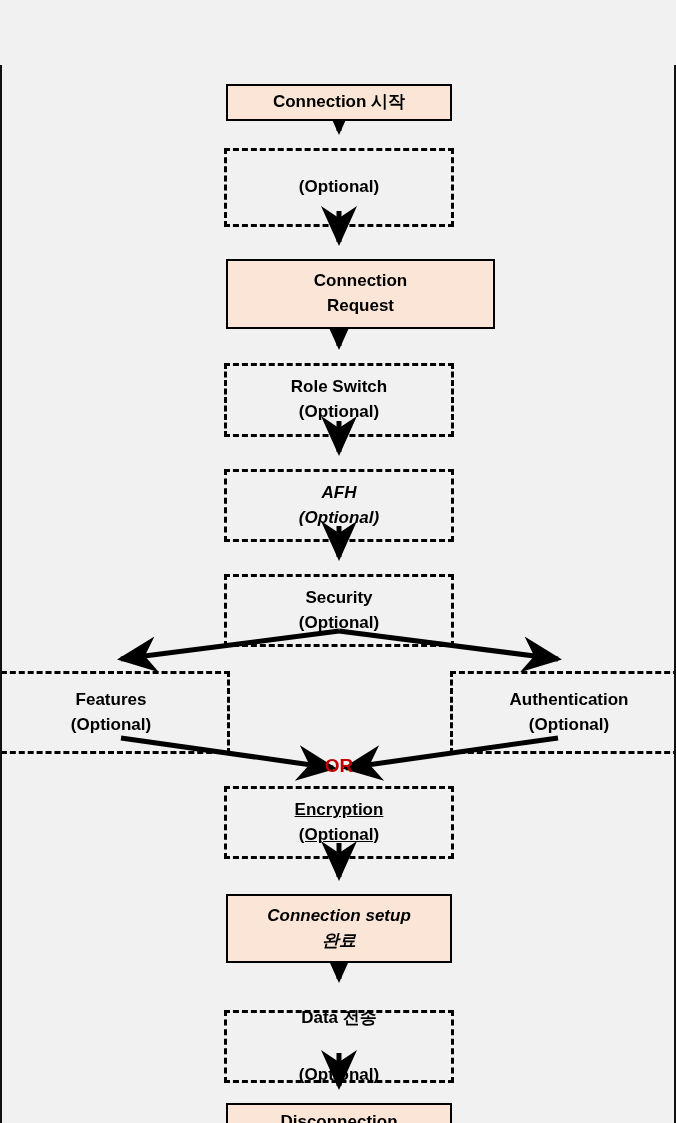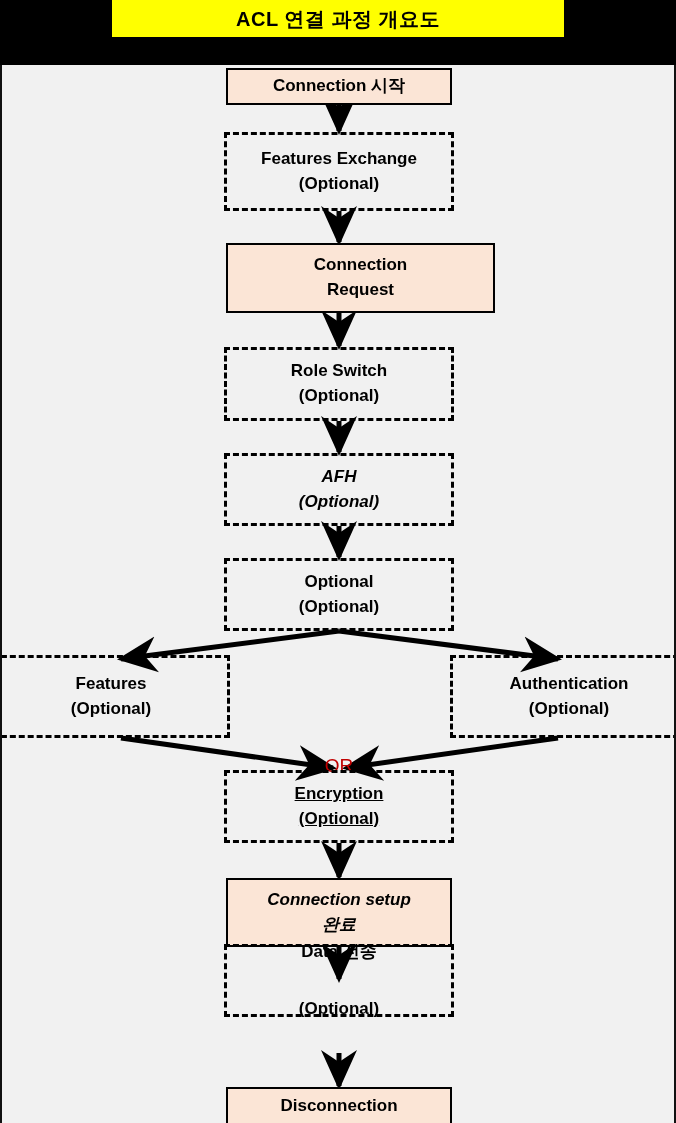--- a/index.html
+++ b/index.html
@@ -70,53 +70,49 @@
     box-sizing: border-box;
     display: flex;
     flex-direction: column;
     align-items: center;
     justify-content: center;
     text-align: center;
     color: #000000;
     font-weight: bold;
     font-size: 17px;
     line-height: 1.45;
+    margin-top: 16px;
   }
   .node.solid {
     background: #fbe5d6;
     border: 2px solid #000000;
   }
   .node.dashed {
     background: transparent;
     border: 3px dashed #000000;
   }
   .node .line1 { display: block; }
   .node .line2 { display: block; }
 
   #or-label {
     position: absolute;
     left: 300px;
     top: 690px;
     width: 74px;
     text-align: center;
     color: #c00000;
-    font-weight: normal;
+    font-weight: bold;
     font-size: 19px;
   }
 </style>
 </head>
 <body>
 
 <div id="page">
 
-  <div id="header-band">
-    <div id="title-plate">
-      <span id="title-text">ACL 연결 과정 개요도</span>
-    </div>
-  </div>
 
   <div id="canvas">
 
     <svg id="svg-layer" viewBox="0 0 676 1058" width="676" height="1058" xmlns="http://www.w3.org/2000/svg">
       <defs>
         <marker id="arrowhead" markerWidth="9" markerHeight="9" refX="7.2" refY="4.2" orient="auto" markerUnits="strokeWidth">
           <path d="M0,0.6 L8,4.2 L0,7.8 L2.4,4.2 Z" fill="#000000"></path>
         </marker>
       </defs>
 
@@ -134,41 +130,40 @@
 
       <line x1="119" y1="673" x2="331" y2="703" stroke="#000000" stroke-width="5" marker-end="url(#arrowhead)"></line>
       <line x1="556" y1="673" x2="344" y2="703" stroke="#000000" stroke-width="5" marker-end="url(#arrowhead)"></line>
     </svg>
 
     <div class="node solid" style="left:224px; top:3px; width:226px; height:37px;">
       <span class="line1">Connection 시작</span>
     </div>
 
     <div class="node dashed" style="left:222px; top:67px; width:230px; height:79px;">
-      <span class="line1">Features Exchange</span>
       <span class="line2">(Optional)</span>
     </div>
 
     <div class="node solid" style="left:224px; top:178px; width:269px; height:70px;">
       <span class="line1">Connection</span>
       <span class="line2">Request</span>
     </div>
 
     <div class="node dashed" style="left:222px; top:282px; width:230px; height:74px;">
       <span class="line1">Role Switch</span>
       <span class="line2">(Optional)</span>
     </div>
 
     <div class="node dashed" style="left:222px; top:388px; width:230px; height:73px;font-style:italic;">
       <span class="line1">AFH</span>
       <span class="line2">(Optional)</span>
     </div>
 
     <div class="node dashed" style="left:222px; top:493px; width:230px; height:73px;">
-      <span class="line1">Optional</span>
+      <span class="line1">Security</span>
       <span class="line2">(Optional)</span>
     </div>
 
     <div class="node dashed" style="left:-10px; top:590px; width:238px; height:83px;">
       <span class="line1">Features</span>
       <span class="line2">(Optional)</span>
     </div>
 
     <div class="node dashed" style="left:448px; top:590px; width:238px; height:83px;">
       <span class="line1">Authentication</span>
@@ -180,21 +175,21 @@
     <div class="node dashed" style="left:222px; top:705px; width:230px; height:73px;text-decoration:underline;">
       <span class="line1">Encryption</span>
       <span class="line2">(Optional)</span>
     </div>
 
     <div class="node solid" style="left:224px; top:813px; width:226px; height:69px;font-style:italic;">
       <span class="line1">Connection setup</span>
       <span class="line2">완료</span>
     </div>
 
-    <div class="node dashed" style="left:222px; top:879px; width:230px; height:73px;gap:32px;">
+    <div class="node dashed" style="left:222px; top:929px; width:230px; height:73px;gap:32px;">
       <span class="line1">Data 전송</span>
       <span class="line2">(Optional)</span>
     </div>
 
     <div class="node solid" style="left:224px; top:1022px; width:226px; height:38px;">
       <span class="line1">Disconnection</span>
     </div>
 
   </div>
 </div>

